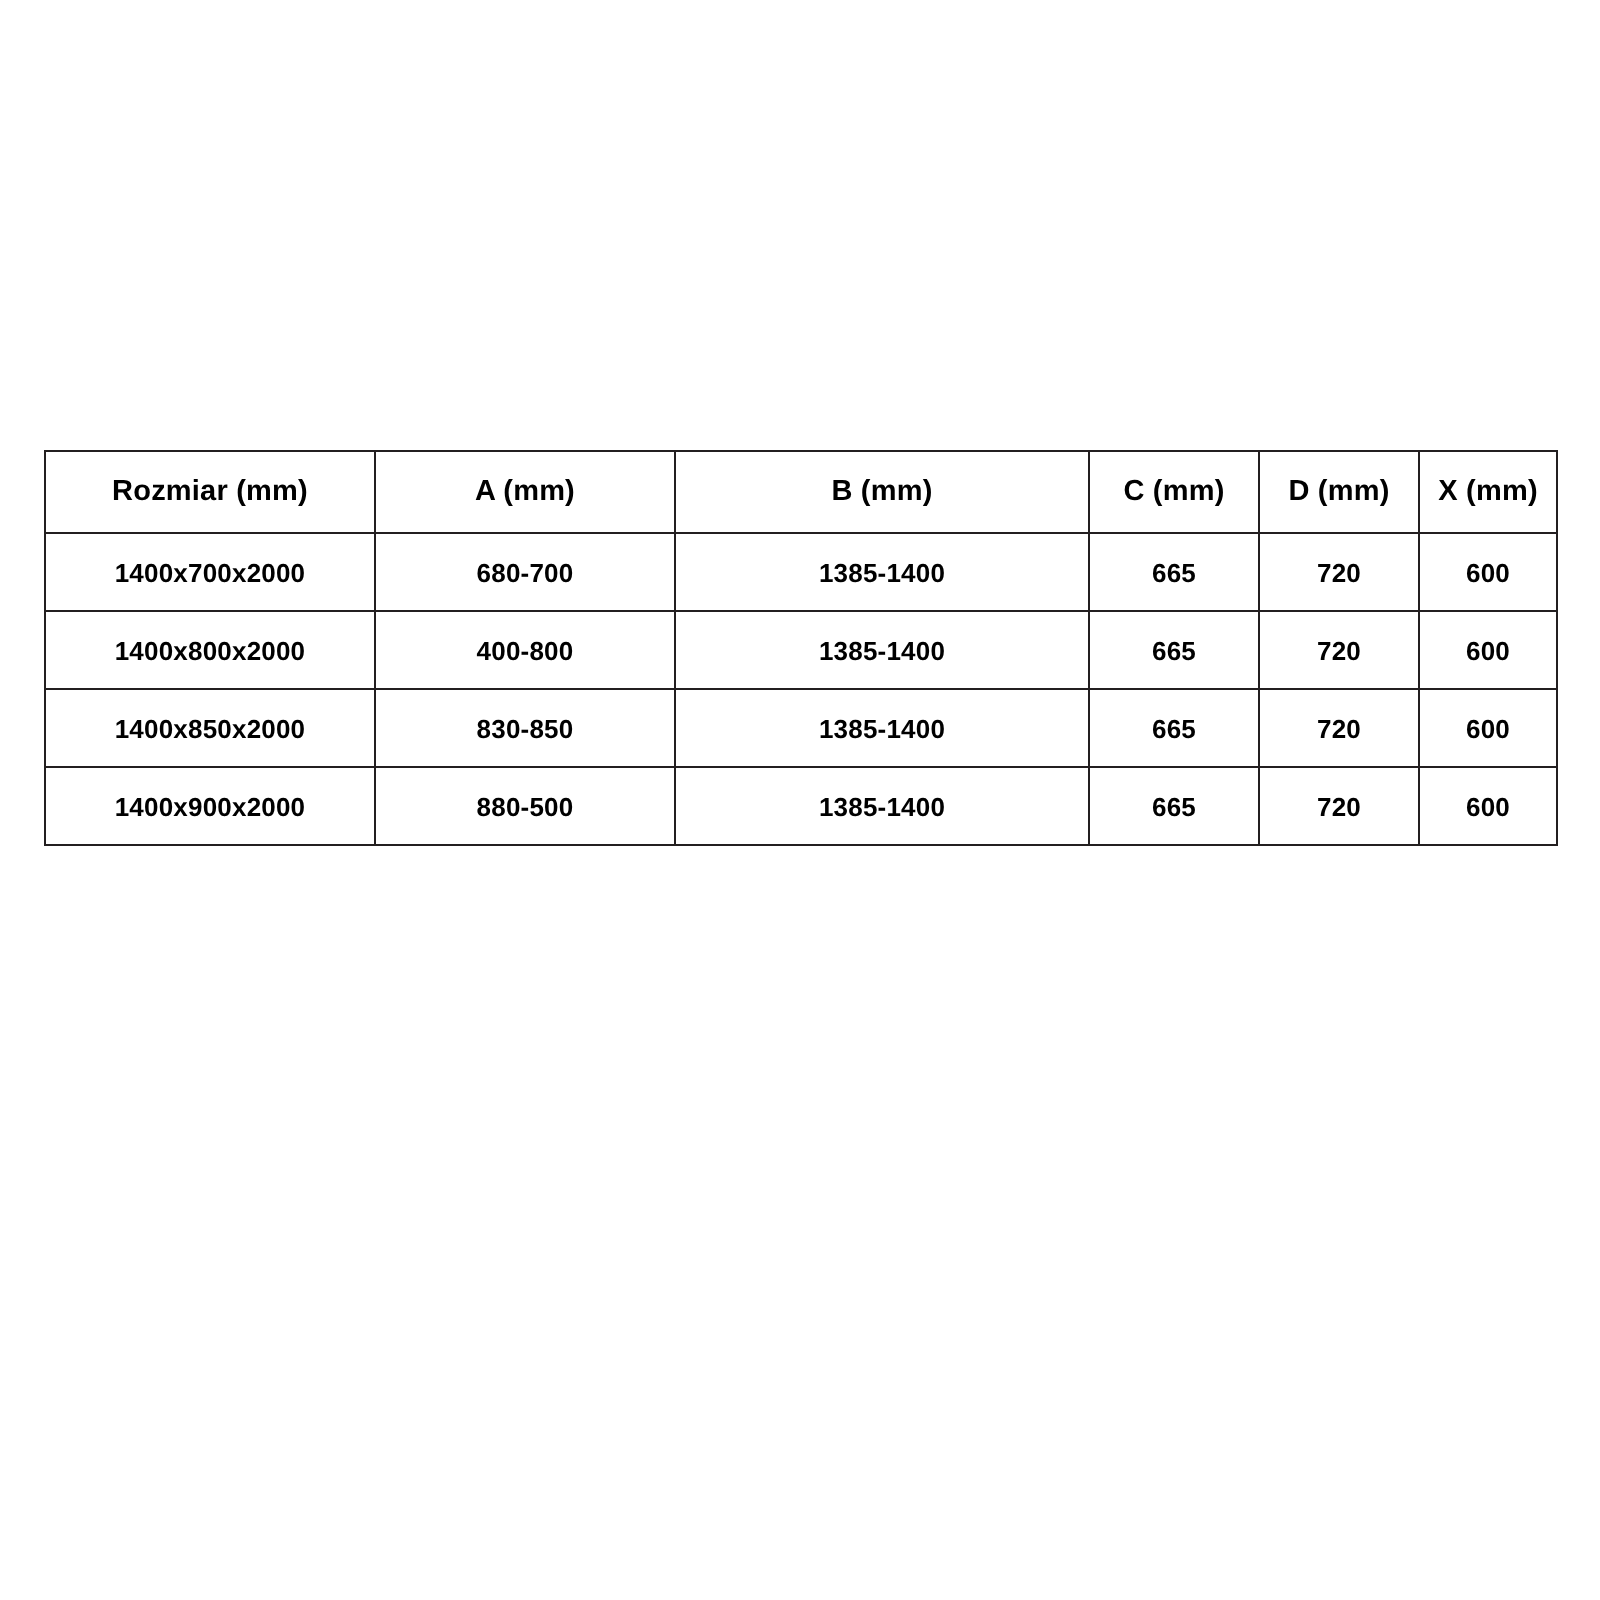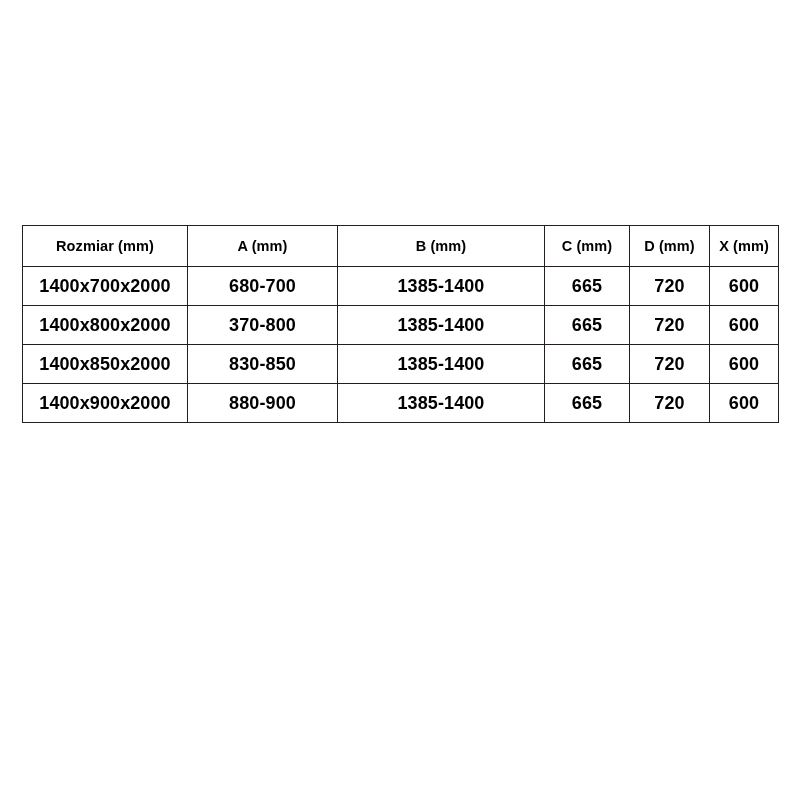--- a/index.html
+++ b/index.html
@@ -31,21 +31,21 @@
     width: 756px;
     table-layout: fixed;
   }
   table.spec-table th,
   table.spec-table td {
     border: 1px solid #231f20;
     text-align: center;
     vertical-align: middle;
     padding: 0;
     height: 38px;
-    font-size: 18px;
+    font-size: 13px;
     letter-spacing: 0.1px;
   }
   table.spec-table thead th {
     font-weight: bold;
     height: 40px;
     font-size: 14.5px;
   }
   table.spec-table tbody td {
     font-weight: bold;
   }
@@ -85,37 +85,37 @@
         <tr>
           <td>1400x700x2000</td>
           <td>680-700</td>
           <td>1385-1400</td>
           <td>665</td>
           <td>720</td>
           <td>600</td>
         </tr>
         <tr>
           <td>1400x800x2000</td>
-          <td>370-800</td>
+          <td>400-800</td>
           <td>1385-1400</td>
           <td>665</td>
           <td>720</td>
           <td>600</td>
         </tr>
         <tr>
           <td>1400x850x2000</td>
           <td>830-850</td>
           <td>1385-1400</td>
           <td>665</td>
           <td>720</td>
           <td>600</td>
         </tr>
         <tr>
           <td>1400x900x2000</td>
-          <td>880-900</td>
+          <td>880-500</td>
           <td>1385-1400</td>
           <td>665</td>
           <td>720</td>
           <td>600</td>
         </tr>
       </tbody>
     </table>
   </div>
 </div>
 

